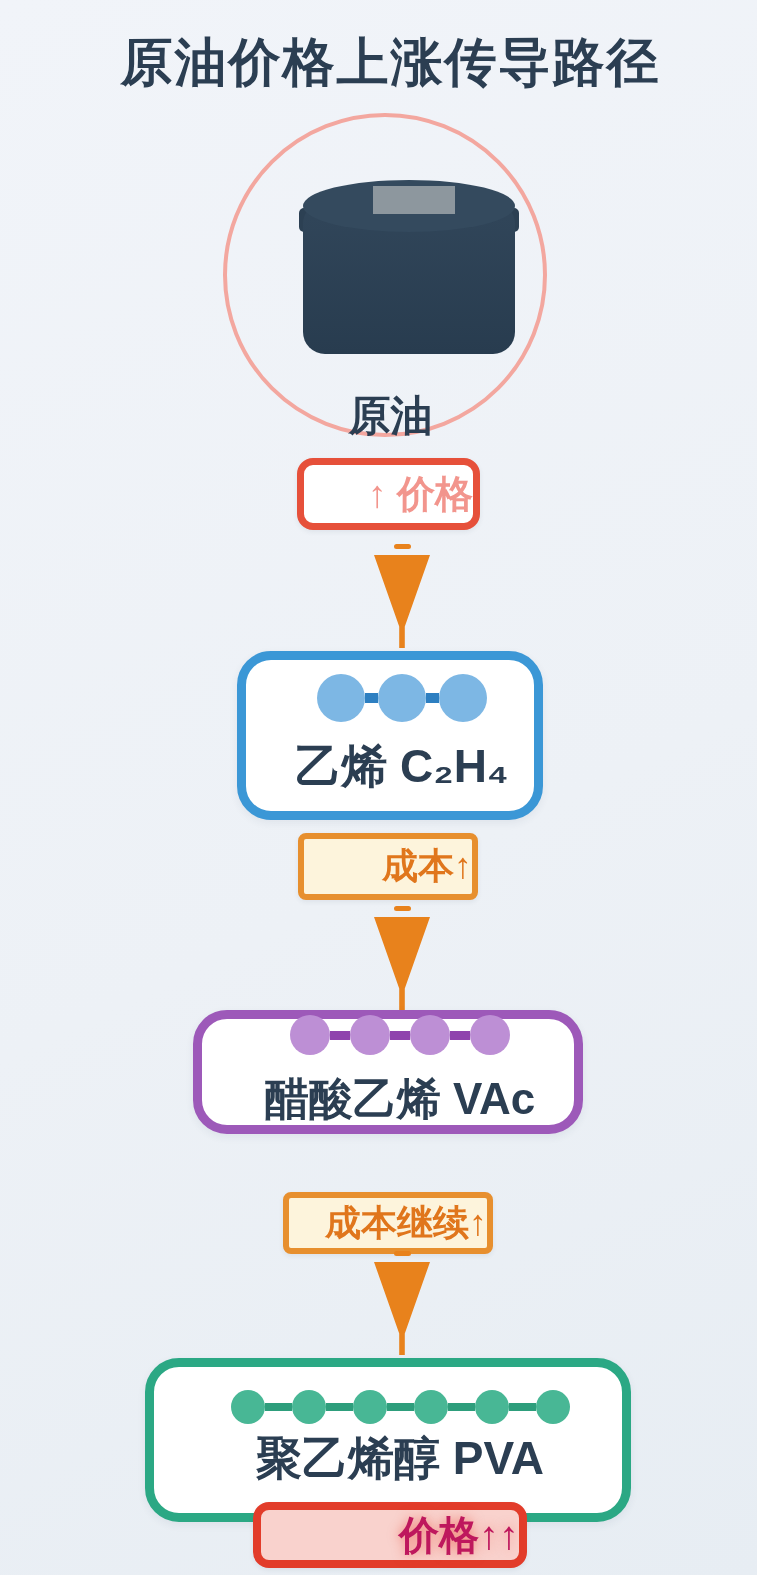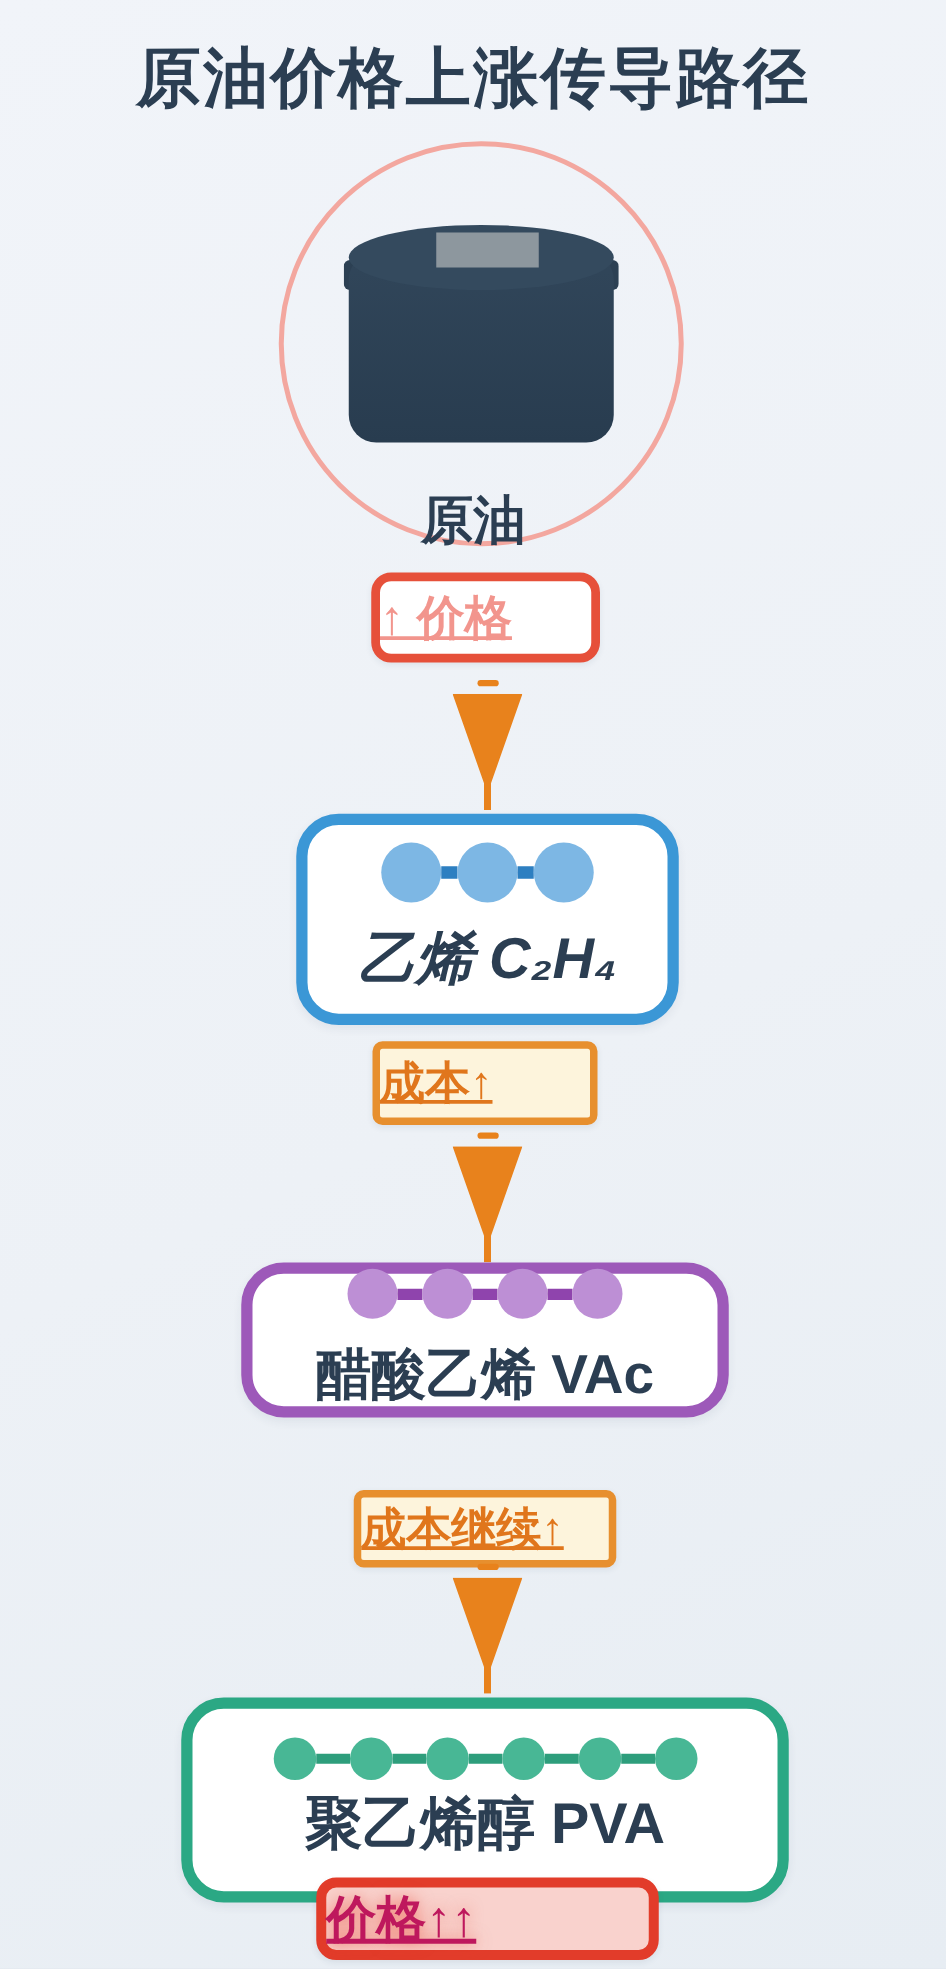--- a/index.html
+++ b/index.html
@@ -5,21 +5,21 @@
   html,body{margin:0;padding:0;background:#dfe5ec;}
   *{box-sizing:border-box;}
   .stage{
     position:relative;
     width:757px;height:1575px;
     margin:0 auto;
     overflow:hidden;
     background:linear-gradient(155deg,#f1f4f9 0%,#edf1f6 55%,#e7edf3 100%);
     font-family:"Liberation Sans","DejaVu Sans",sans-serif;
   }
-  .abs{position:absolute;}
+  .abs{position:absolute;padding-left:24px;}
 
   .title{
     left:0;right:0;top:28px;
     text-align:center;
     font-size:52px;font-weight:bold;
     color:#2b3e52;letter-spacing:2px;
   }
 
   
   .ring{
@@ -27,24 +27,23 @@
     border:4px solid #f3a79f;border-radius:50%;
   }
   .barrel{left:275px;top:172px;width:220px;height:190px;}
   .crude-label{
     left:0;right:0;top:388px;text-align:center;
     font-size:42px;font-weight:bold;color:#2b3e52;
   }
 
   
   .badge{
-    display:flex;align-items:center;justify-content:flex-start;
+    display:flex;align-items:center;justify-content:flex-end;
     font-weight:bold;text-align:center;
     box-shadow:0 2px 5px rgba(40,60,90,.08);
-    text-decoration:underline;
   }
   .badge-price1{
     left:297px;top:458px;width:183px;height:72px;
     background:#ffffff;border:7px solid #e6503a;border-radius:16px;
     font-size:38px;color:#f2958d;
   }
   .badge-cost{
     background:#fdf4dc;border:6px solid #e78f2e;border-radius:8px;
     font-size:36px;color:#e0761c;
   }
@@ -68,21 +67,21 @@
   .arrow1{left:362px;top:544px;}
   .arrow2{left:362px;top:906px;}
   .arrow3{left:362px;top:1251px;}
 
   
   .card{
     background:#ffffff;border-radius:34px;
     display:flex;flex-direction:column;align-items:center;justify-content:center;
     box-shadow:0 3px 8px rgba(40,60,90,.07);
   }
-  .card-ethylene{left:237px;top:651px;width:306px;height:169px;border:9px solid #3b97d6;gap:14px;font-style:italic;}
+  .card-ethylene{left:237px;top:651px;width:306px;height:169px;border:9px solid #3b97d6;gap:14px;}
   .card-vac{left:193px;top:1010px;width:390px;height:124px;border:9px solid #9d59b9;gap:15px;justify-content:center;}
   .card-pva{left:145px;top:1358px;width:486px;height:164px;border:9px solid #2ba884;gap:4px;}
   .card-label{font-weight:bold;color:#2b3e52;white-space:nowrap;}
   .card-ethylene .card-label{font-size:46px;}
   .card-vac .card-label{font-size:44px;}
   .card-pva .card-label{font-size:46px;}
 
   .molecule{display:flex;align-items:center;}
   .atom{border-radius:50%;flex:none;}
   .bond{flex:none;}

